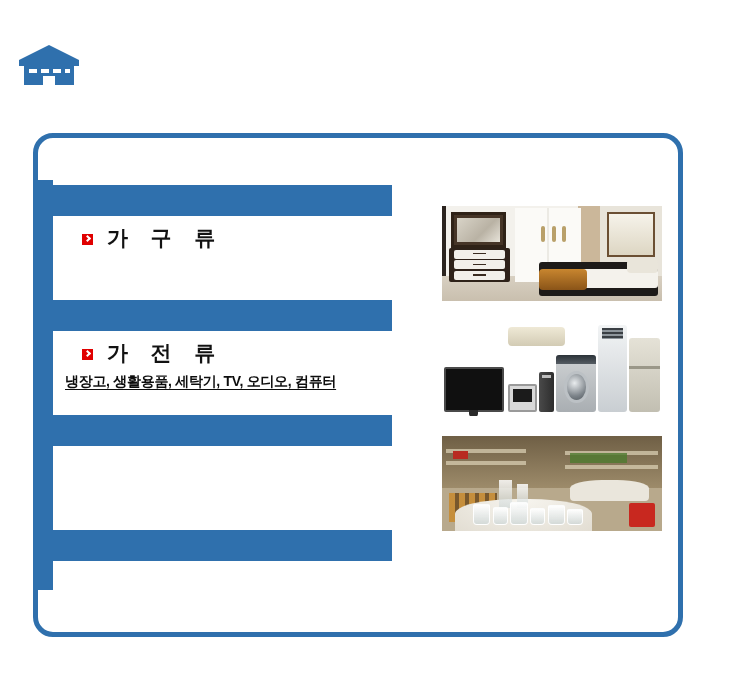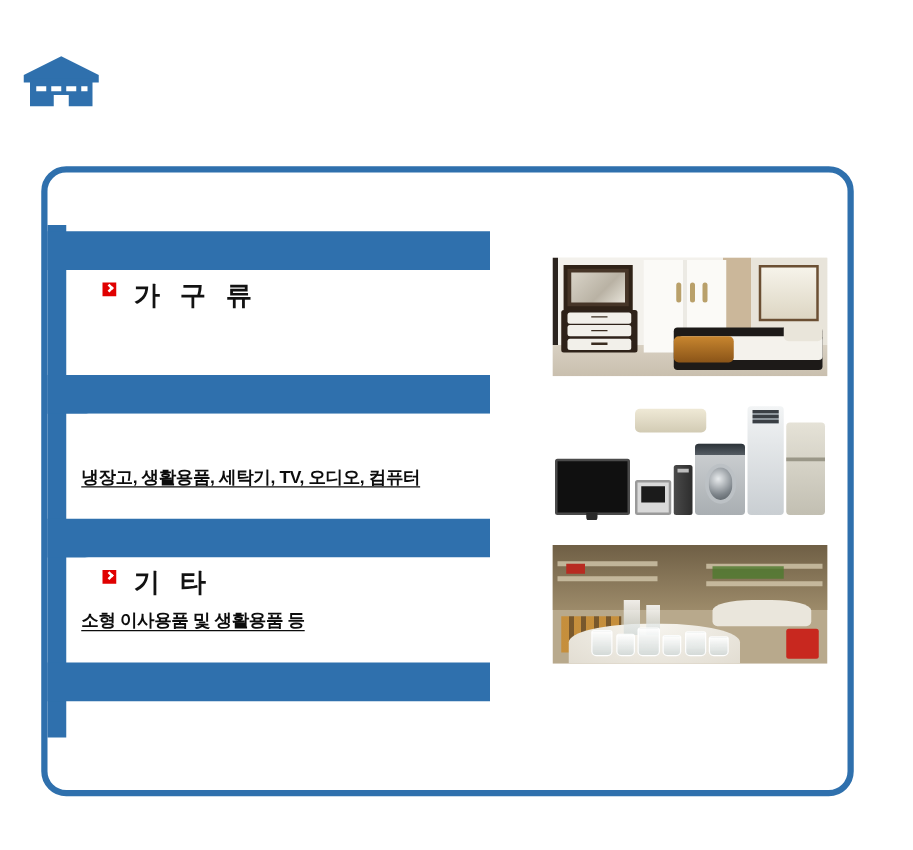--- a/index.html
+++ b/index.html
@@ -106,21 +106,23 @@
   }
   .card-1 { top: 78px; }
   .card-2 { top: 193px; }
   .card-3 { top: 308px; }
 
   .card-title-row {
     position: absolute;
     left: 22px;
     top: 10px;
     display: flex;
+    align-items: center;
     height: 26px;
+    font-family: Liberation Mono, monospace;
   }
   .bullet {
     width: 11px;
     height: 11px;
     background: #e00000;
     position: relative;
     flex: 0 0 auto;
     margin-right: 14px;
   }
   .bullet::after {
@@ -316,41 +318,40 @@
             </div>
         </div>
         <div class="bd-bed"></div>
         <div class="bd-mattress"></div>
         <div class="bd-throw"></div>
         <div class="bd-pillow"></div>
       </div>
     </div>
 
     <div class="card card-2">
+      <div class="card-title-row">
+        <span class="bullet"></span>
+        <span class="card-title">가 전 류</span>
+      </div>
       <div class="card-desc">냉장고, 생활용품, 세탁기, TV, 오디오, 컴퓨터</div>
     </div>
 
     <div class="photo photo-2">
       <div class="appliances">
         <div class="ap-wallac"></div>
         <div class="ap ap-tv"></div>
         <div class="ap ap-mon"></div>
         <div class="ap ap-pc"></div>
         <div class="ap ap-wash"></div>
         <div class="ap ap-ac"></div>
         <div class="ap ap-fridge"></div>
       </div>
     </div>
 
     <div class="card card-3">
-      <div class="card-title-row">
-        <span class="bullet"></span>
-        <span class="card-title">기 타</span>
-      </div>
-      <div class="card-desc">소형 이사용품 및 생활용품 등</div>
     </div>
 
     <div class="photo photo-3">
       <div class="store">
         <div class="st-bg"></div>
         <div class="st-shelf st-s1"></div>
         <div class="st-shelf st-s2"></div>
         <div class="st-shelf st-s3"></div>
         <div class="st-shelf st-s4"></div>
         <div class="st-green"></div>

